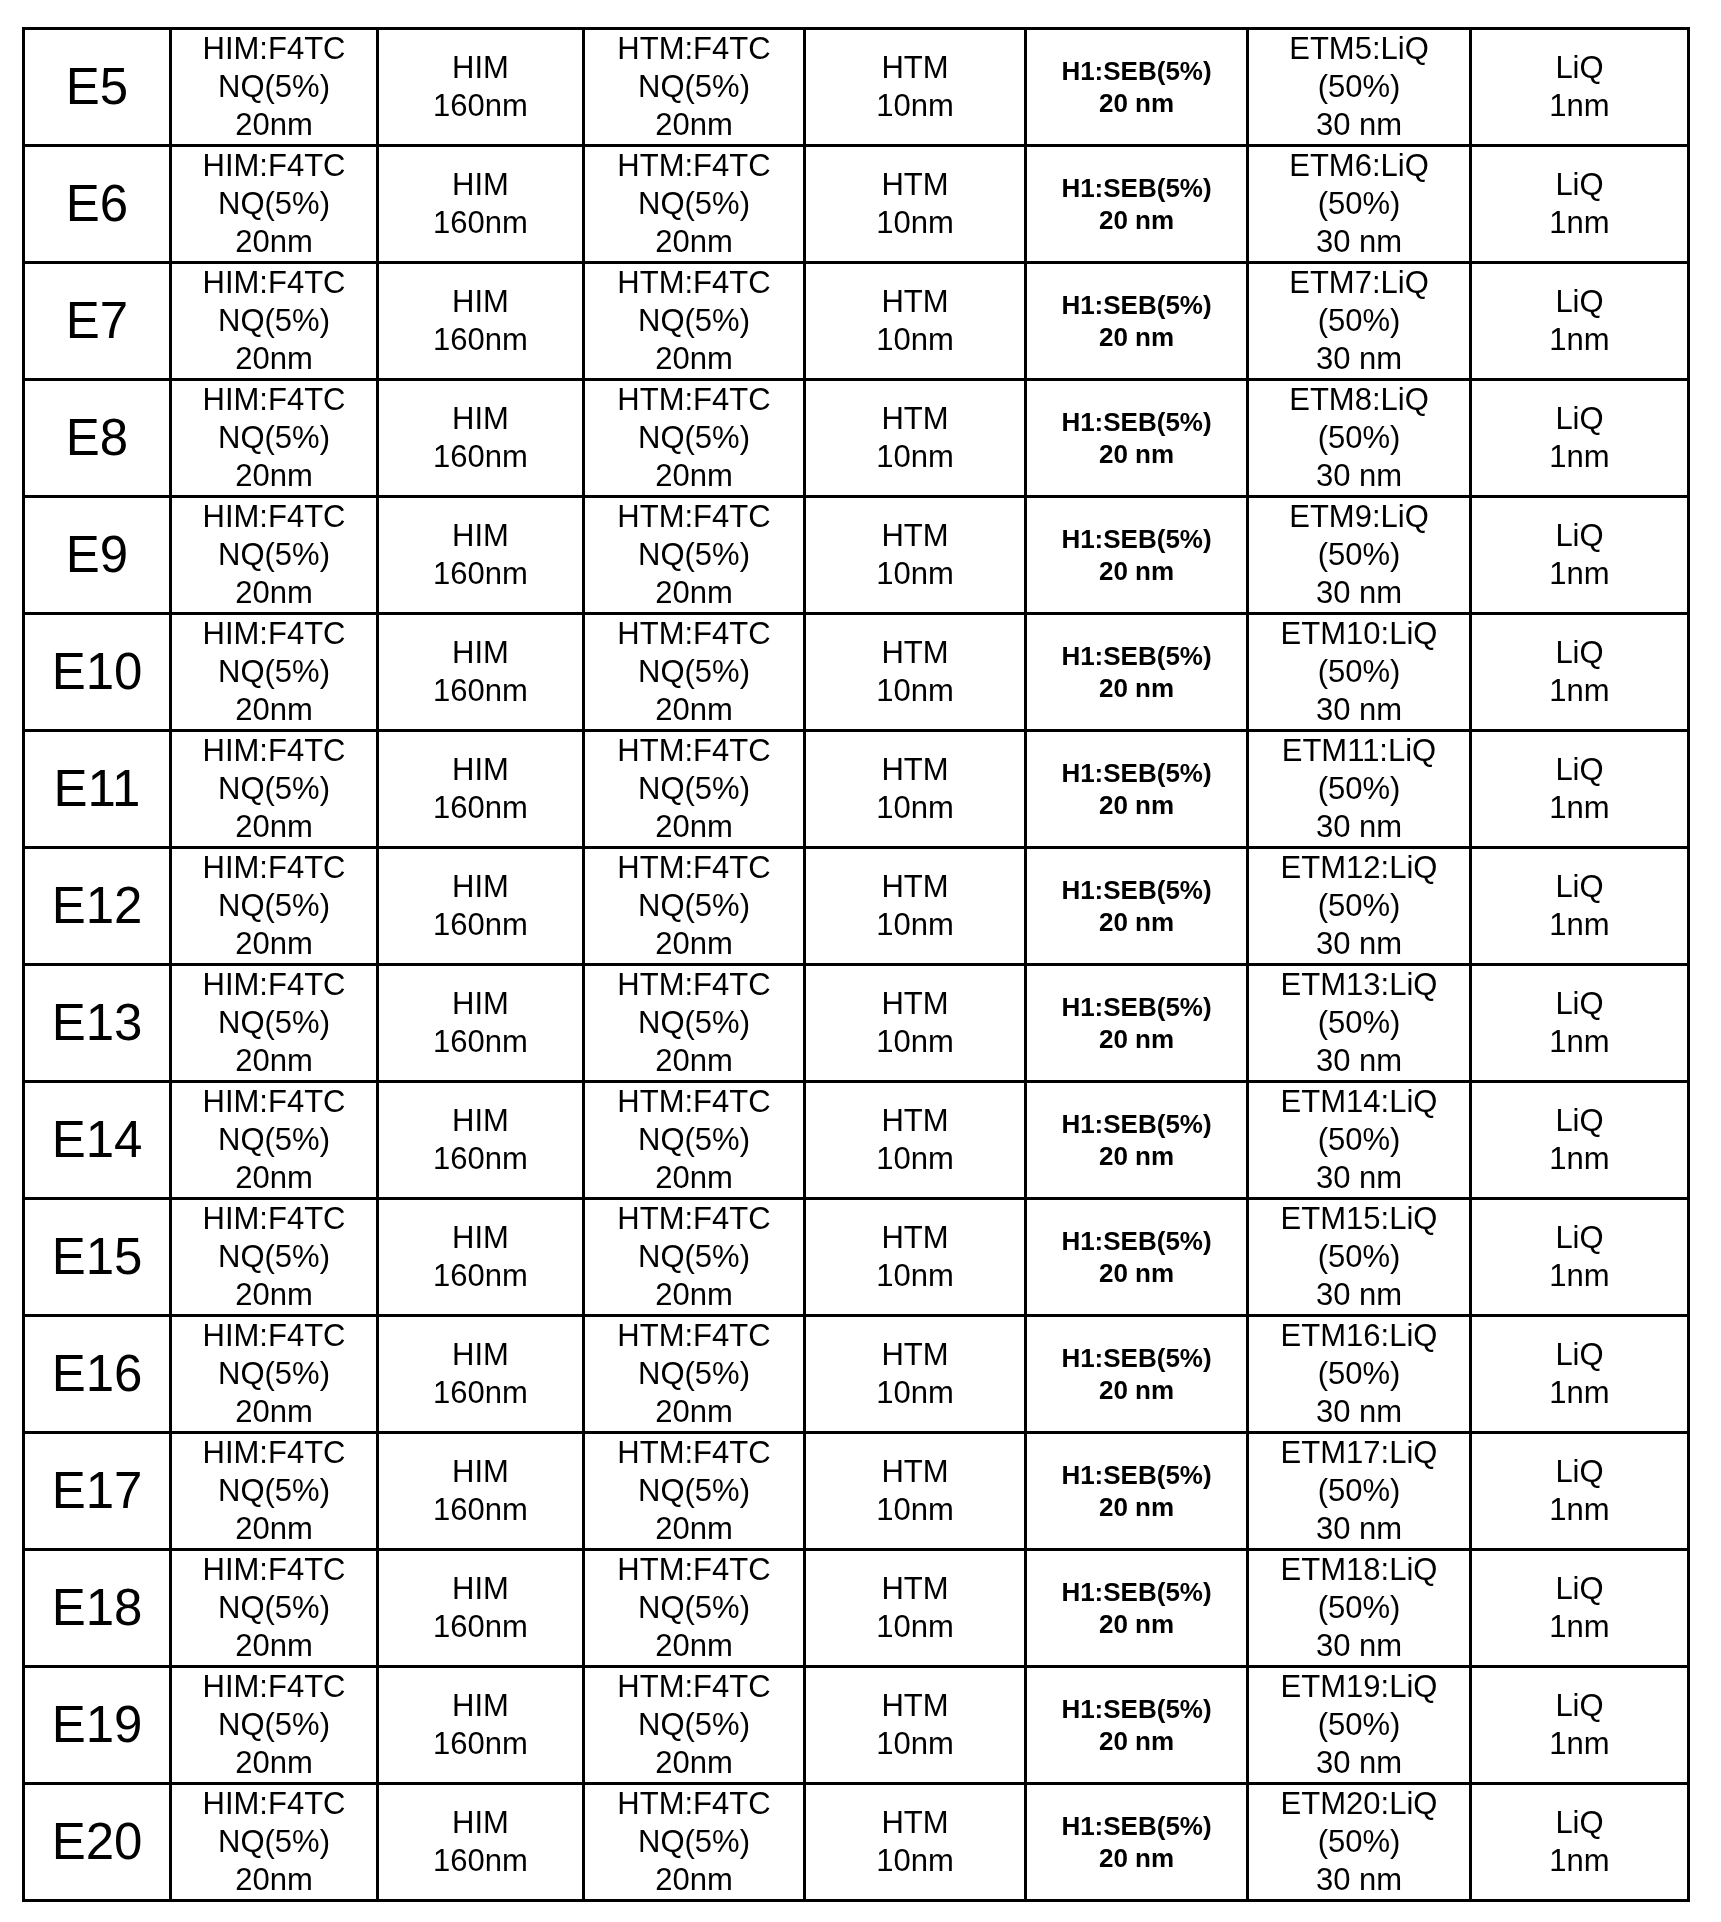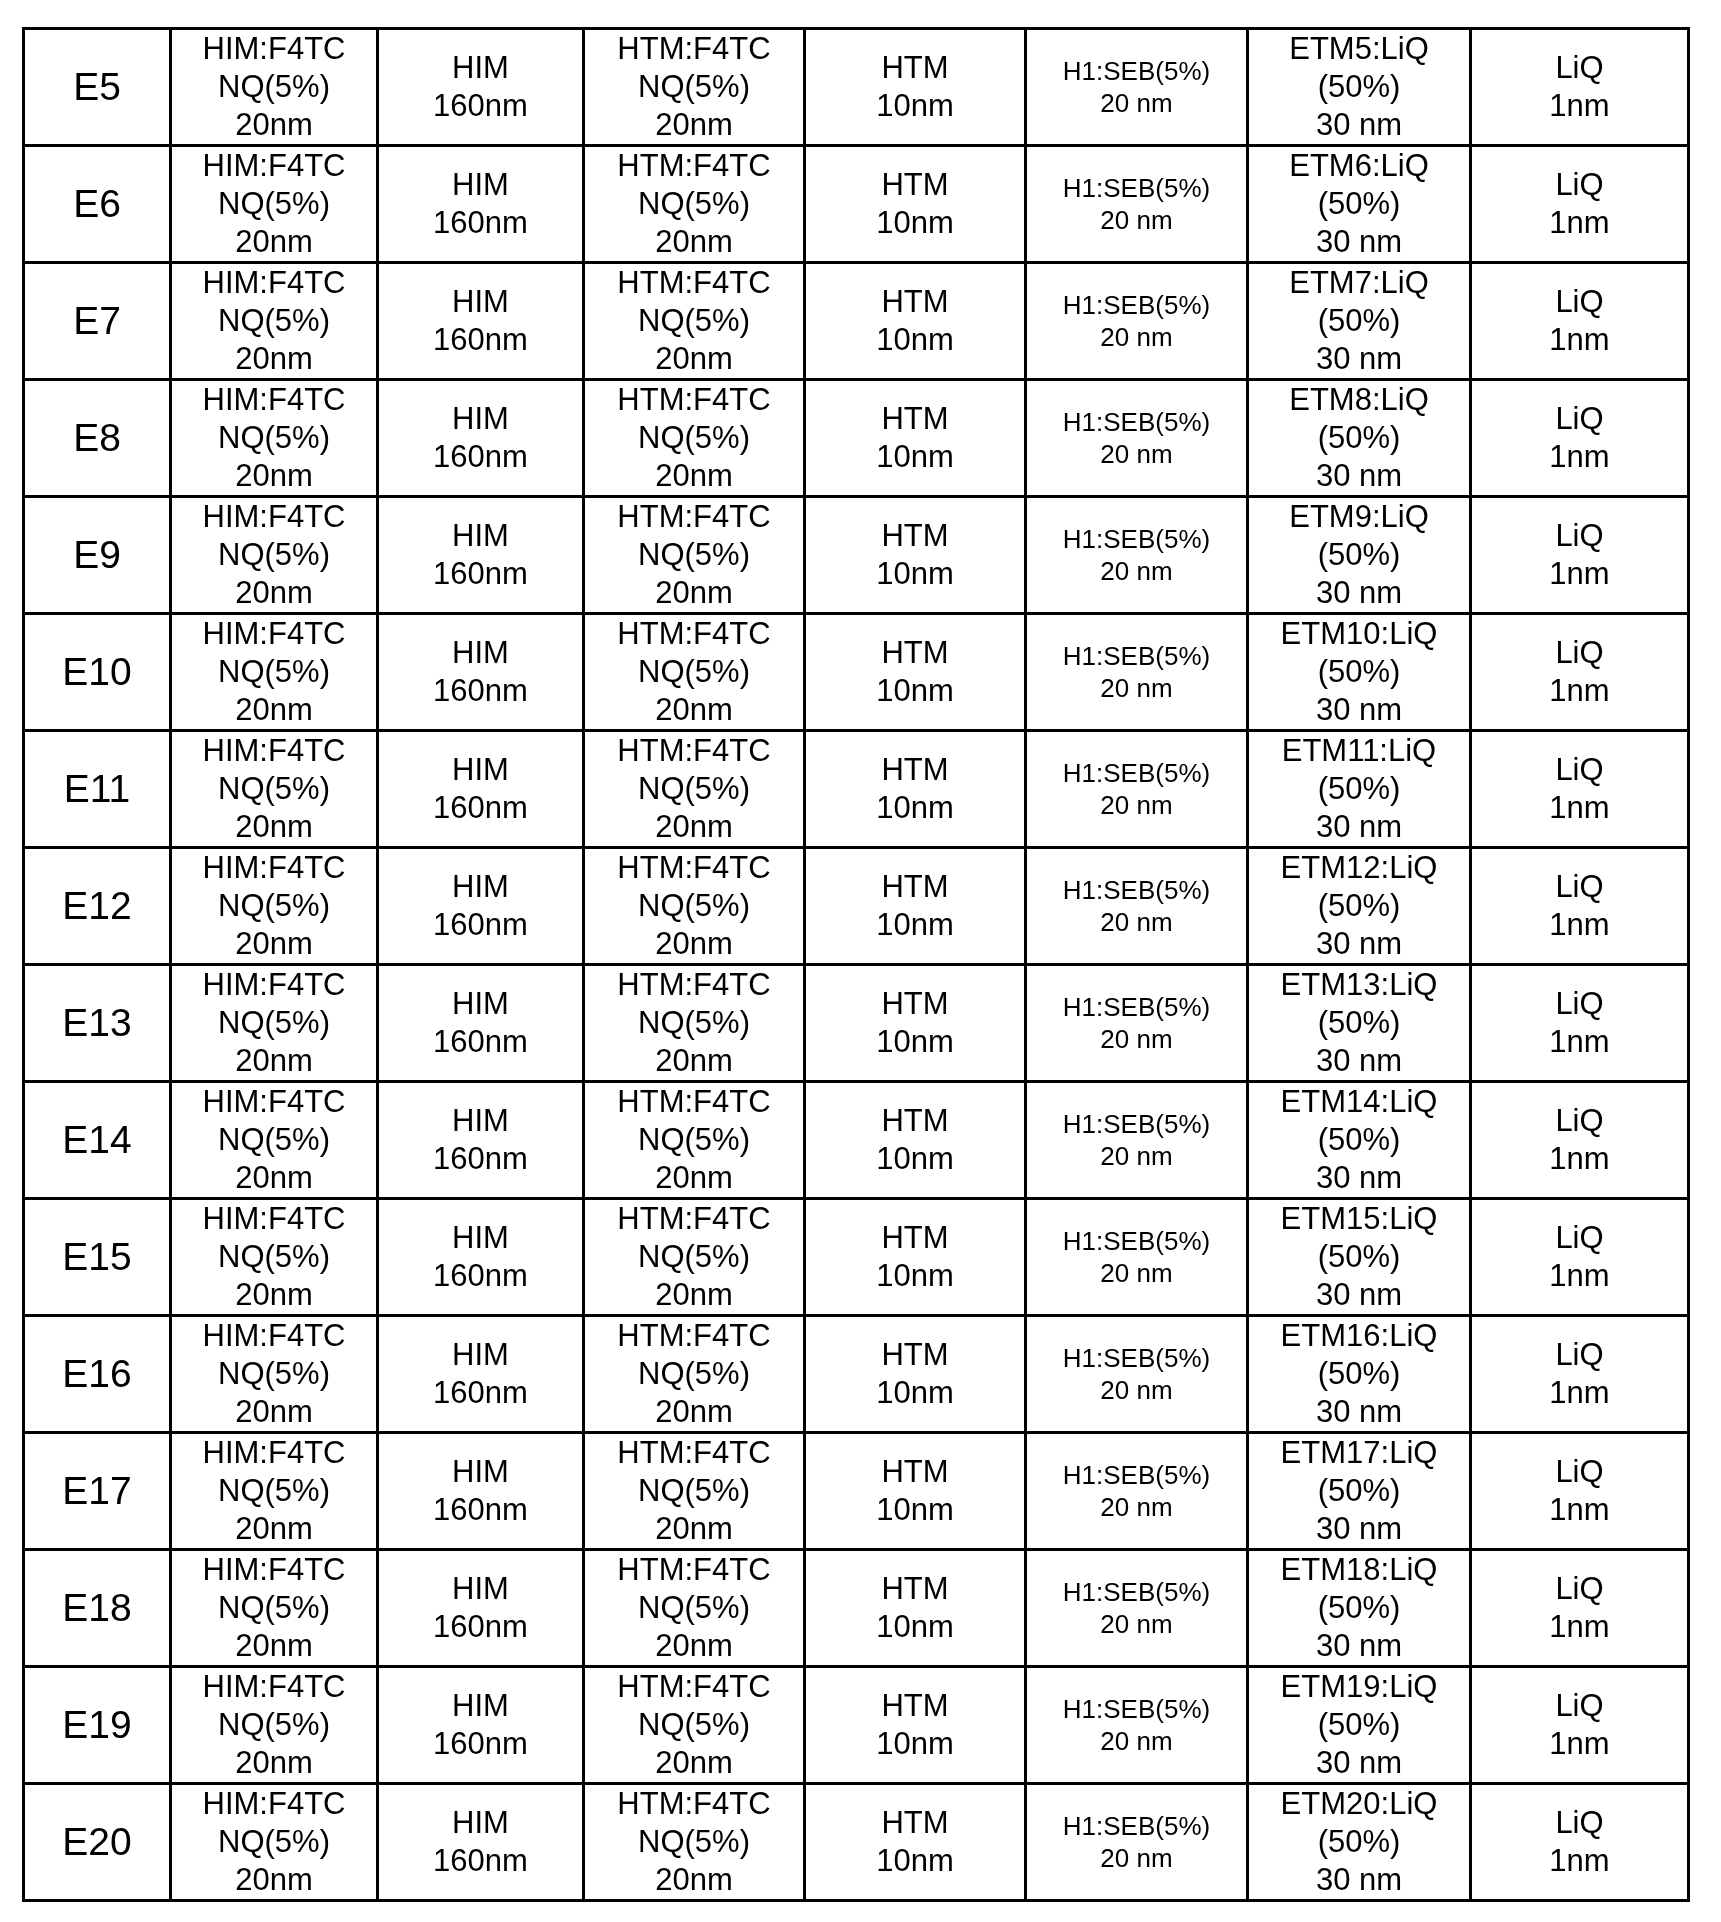--- a/index.html
+++ b/index.html
@@ -8,22 +8,22 @@
     position: absolute; left: 22px; top: 27px;
     border-collapse: collapse; table-layout: fixed;
     font-family: "Liberation Sans", sans-serif; color: #000;
   }
   .tbl td {
     border: 3px solid #000;
     height: 111px; padding: 0;
     text-align: center; vertical-align: middle;
     font-size: 31px; line-height: 38px;
   }
-  .tbl td.id { font-size: 39px; line-height: 44px; }
-  .tbl td.small { font-size: 26px; line-height: 32px; }
+  .tbl td.id { font-size: 51px; line-height: 44px; }
+  .tbl td.small { font-size: 26px; line-height: 32px; font-weight: bold; }
   .line { display: block; }
 </style>
 </head>
 <body>
 
 <table class="tbl">
   <colgroup id="cols">
       <col style="width: 147px;">
       <col style="width: 207px;">
       <col style="width: 206px;">

